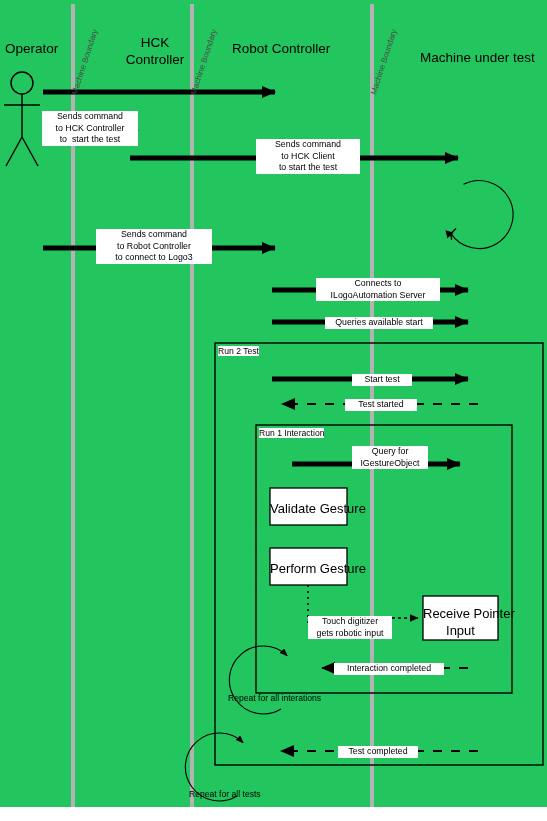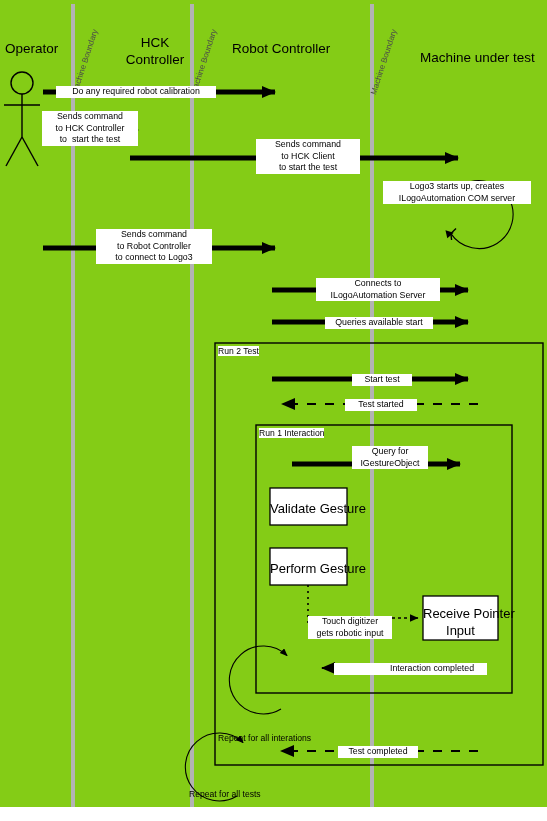--- a/index.html
+++ b/index.html
@@ -1,21 +1,21 @@
 <!DOCTYPE html>
 <html><head>
 <meta charset="utf-8">
 <style>
   html,body{margin:0;padding:0;background:#ffffff;}
   body{font-family:"Liberation Sans", sans-serif;}
   #canvas{
     position:relative;
     width:547px;
     height:807px;
-    background:#84cc16;
+    background:#22c55e;
     overflow:hidden;
   }
   #canvas svg{position:absolute;left:0;top:0;}
   .hdr{
     position:absolute;
     font-size:13.5px;
     color:#000;
     white-space:nowrap;
     font-family:"Liberation Sans", sans-serif;
   }
@@ -152,21 +152,20 @@
   </div>
 
   <div class="hdr" style="left:232px; top:41px;">Robot Controller</div>
 
   <div class="hdr" style="left:420px; top:50px;">Machine under test</div>
 
   <div class="mb" style="left:70px; top:93px;">Machine Boundary</div>
   <div class="mb" style="left:189px; top:93px;">Machine Boundary</div>
   <div class="mb" style="left:369px; top:93px;">Machine Boundary</div>
 
-  <div class="msg" style="left:56px; top:86px; width:160px;">Do any required robot calibration</div>
 
   <div class="msg" style="left:42px; top:111px; width:96px;">Sends command
 to HCK Controller
 to  start the test</div>
 
   <div class="msg" style="left:256px; top:139px; width:104px;">Sends command
 to HCK Client
 to start the test</div>
 
   <div class="msg" style="left:96px; top:229px; width:116px;">Sends command
@@ -181,35 +180,33 @@
   <div class="msg" style="left:352px; top:374px; width:60px;">Start test</div>
 
   <div class="msg" style="left:345px; top:399px; width:72px;">Test started</div>
 
   <div class="msg" style="left:352px; top:446px; width:76px;">Query for
 IGestureObject</div>
 
   <div class="msg" style="left:308px; top:616px; width:84px;">Touch digitizer
 gets robotic input</div>
 
-  <div class="msg" style="left:334px; top:663px; width:110px;padding-left:43px;">Interaction completed</div>
+  <div class="msg" style="left:334px; top:663px; width:110px;">Interaction completed</div>
 
   <div class="msg" style="left:338px; top:746px; width:80px;">Test completed</div>
 
-  <div class="msg" style="left:383px; top:181px; width:148px;">Logo3 starts up, creates
-ILogoAutomation COM server</div>
 
   <div class="frlbl" style="left:218px; top:346px;">Run 2 Test</div>
 
   <div class="frlbl" style="left:259px; top:428px;">Run 1 Interaction</div>
 
   <div class="boxlbl" style="left:270px; top:500px; width:77px;">Validate Gesture</div>
 
   <div class="boxlbl" style="left:270px; top:560px; width:77px;">Perform Gesture</div>
 
   <div class="boxlbl" style="left:423px; top:605px; width:75px;">Receive Pointer
 Input</div>
 
-  <div class="looplbl" style="left:218px; top:693px;margin-top:40px;">Repeat for all interations</div>
+  <div class="looplbl" style="left:228px; top:693px;">Repeat for all interations</div>
 
   <div class="looplbl" style="left:189px; top:789px;">Repeat for all tests</div>
 
 </div>
 
 </body></html>

